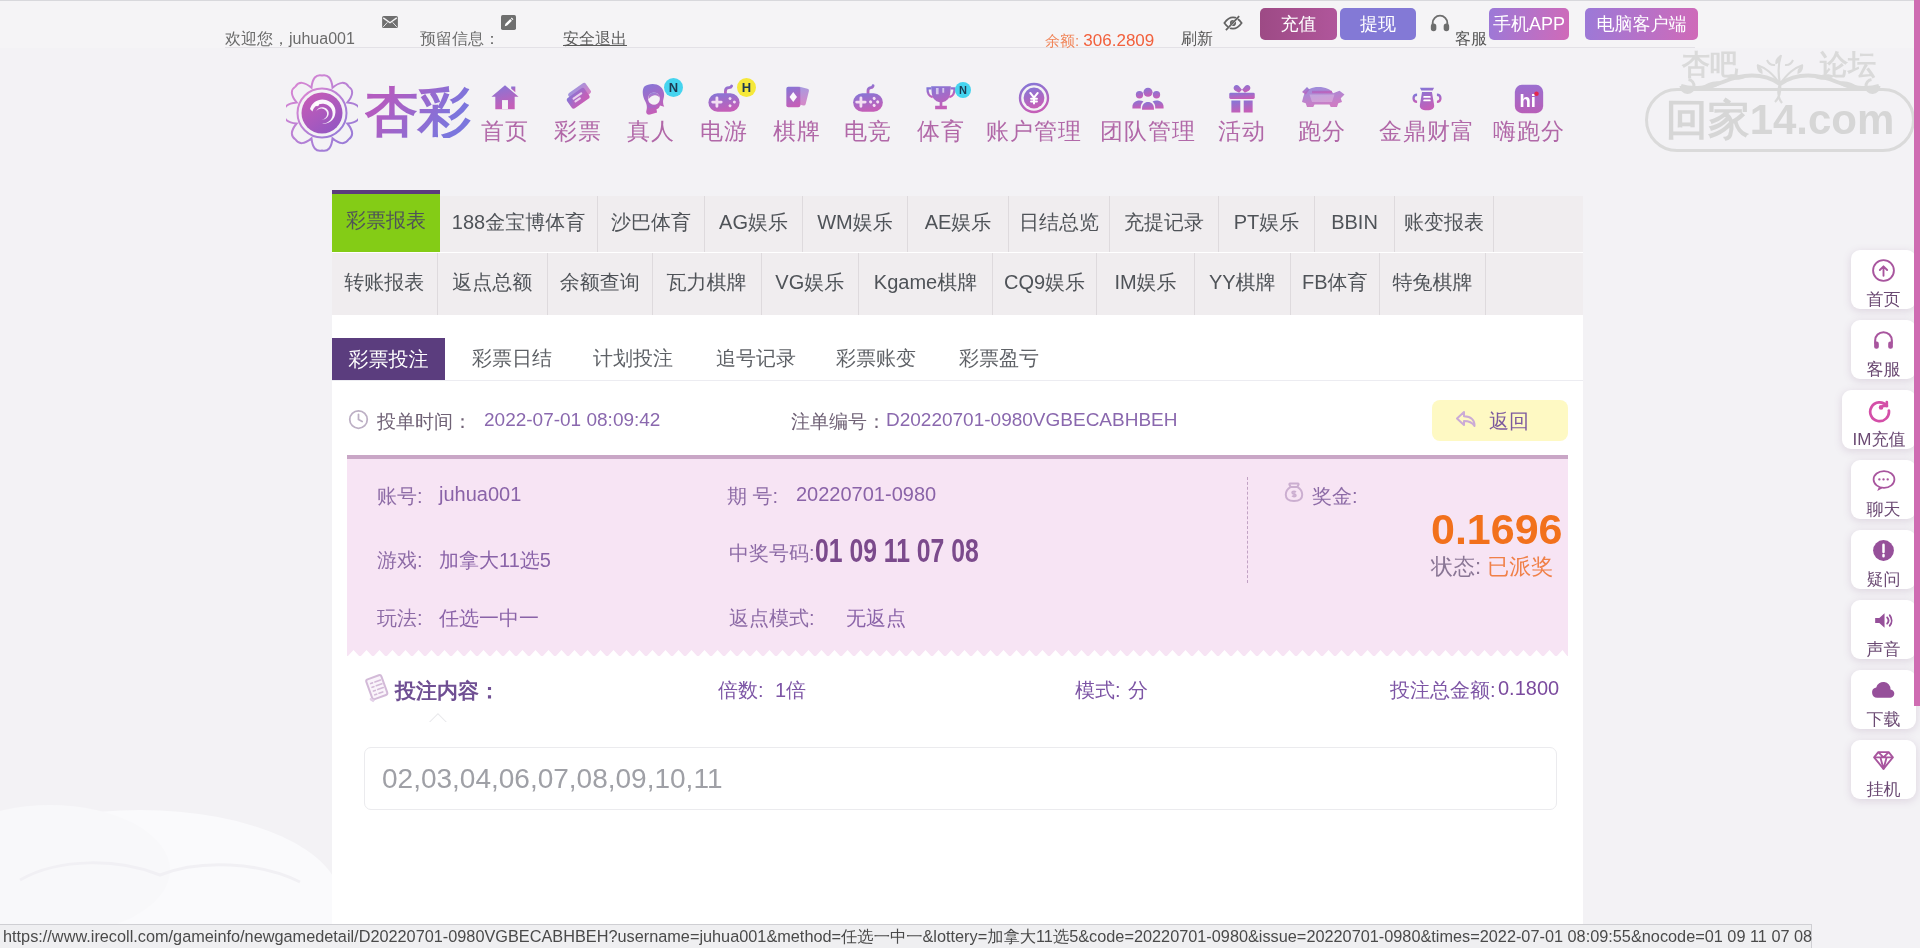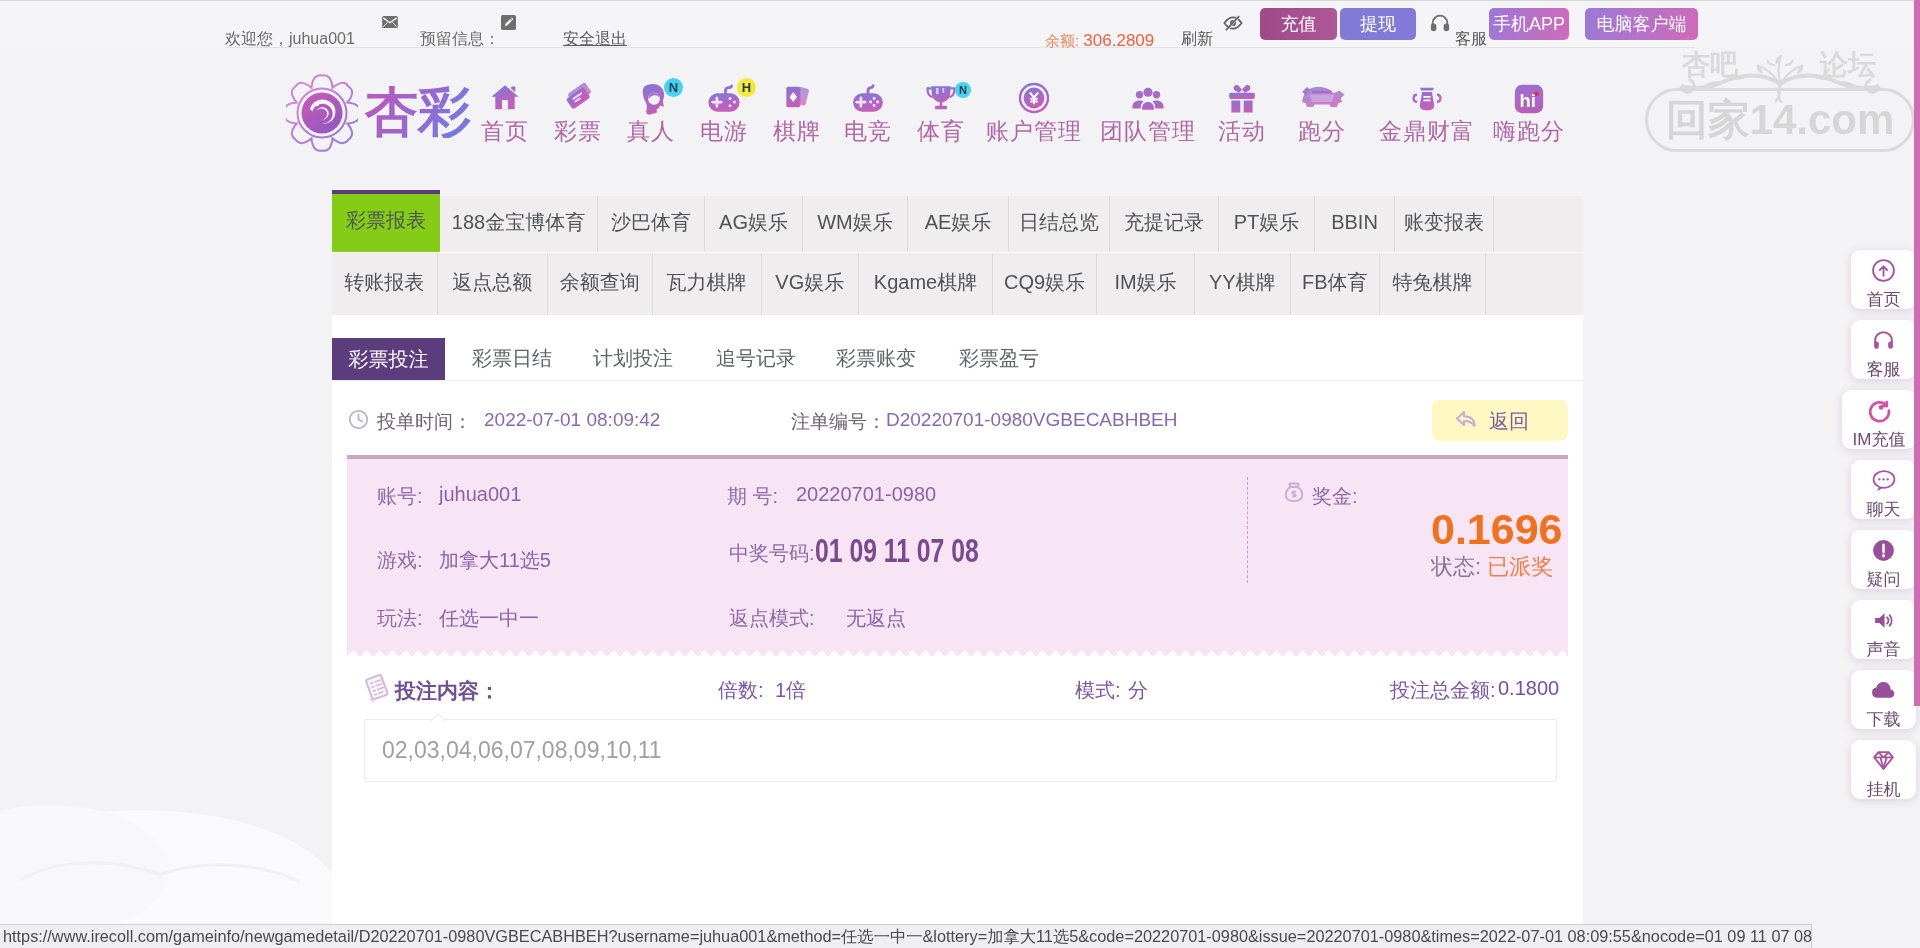--- a/index.html
+++ b/index.html
@@ -32,21 +32,21 @@
 #back{position:absolute;left:1100px;top:210px;width:136px;height:41px;background:#fef9c3;border-radius:8px;}
 #back span{position:absolute;left:57px;top:8px;font-size:20px;color:#7d5a9e;}
 
 #card{position:absolute;left:15px;top:265px;width:1221px;height:201px;background:#f7e4f4;}
 #cardtop{position:absolute;left:0;top:0;width:100%;height:4px;background:#c9a6c6;}
 .cl{position:absolute;font-size:20px;color:#8d6ba6;white-space:nowrap;}
 .cv{position:absolute;font-size:20px;color:#8a63a8;white-space:nowrap;}
 #dash{position:absolute;left:900px;top:22px;height:106px;border-left:1px dashed #c2a2c4;}
 
 .bet{position:absolute;top:487px;font-size:20px;color:#7d55a5;white-space:nowrap;}
-#betbox{position:absolute;left:32px;top:529px;width:1193px;height:63px;background:#fff;border:1px solid #ebebee;border-radius:2px;font-size:23px;color:#9fa0a6;line-height:61px;padding-left:17px;}
+#betbox{position:absolute;left:32px;top:557px;width:1193px;height:63px;background:#fff;border:1px solid #ebebee;border-radius:7px;font-size:28px;color:#9fa0a6;line-height:61px;padding-left:17px;}
 #caret{position:absolute;left:91px;top:518px;width:28px;height:14px;overflow:hidden;}
 #caret div{width:20px;height:20px;background:#fff;border:1px solid #e9e9ec;transform:rotate(45deg) translate(10px,3px);}
 
 .side{position:absolute;width:65px;height:59px;background:#fff;border-radius:9px;box-shadow:0 2px 8px rgba(120,80,130,.18);text-align:center;}
 .side .sic{height:29px;margin-top:8px;}
 .side .slb{font-size:17px;color:#6b4a73;margin-top:1px;}
 #pinkbar{position:absolute;left:1914px;top:0;width:6px;height:706px;background:#cf6cb2;}
 
 #status{position:absolute;left:0;top:924px;width:1812px;height:24px;background:#efeff1;border-top:1px solid #cfcfd3;border-right:1px solid #cfcfd3;font-size:16.3px;color:#4a4a4a;line-height:23px;padding-left:3px;white-space:nowrap;}
 </style></head>

